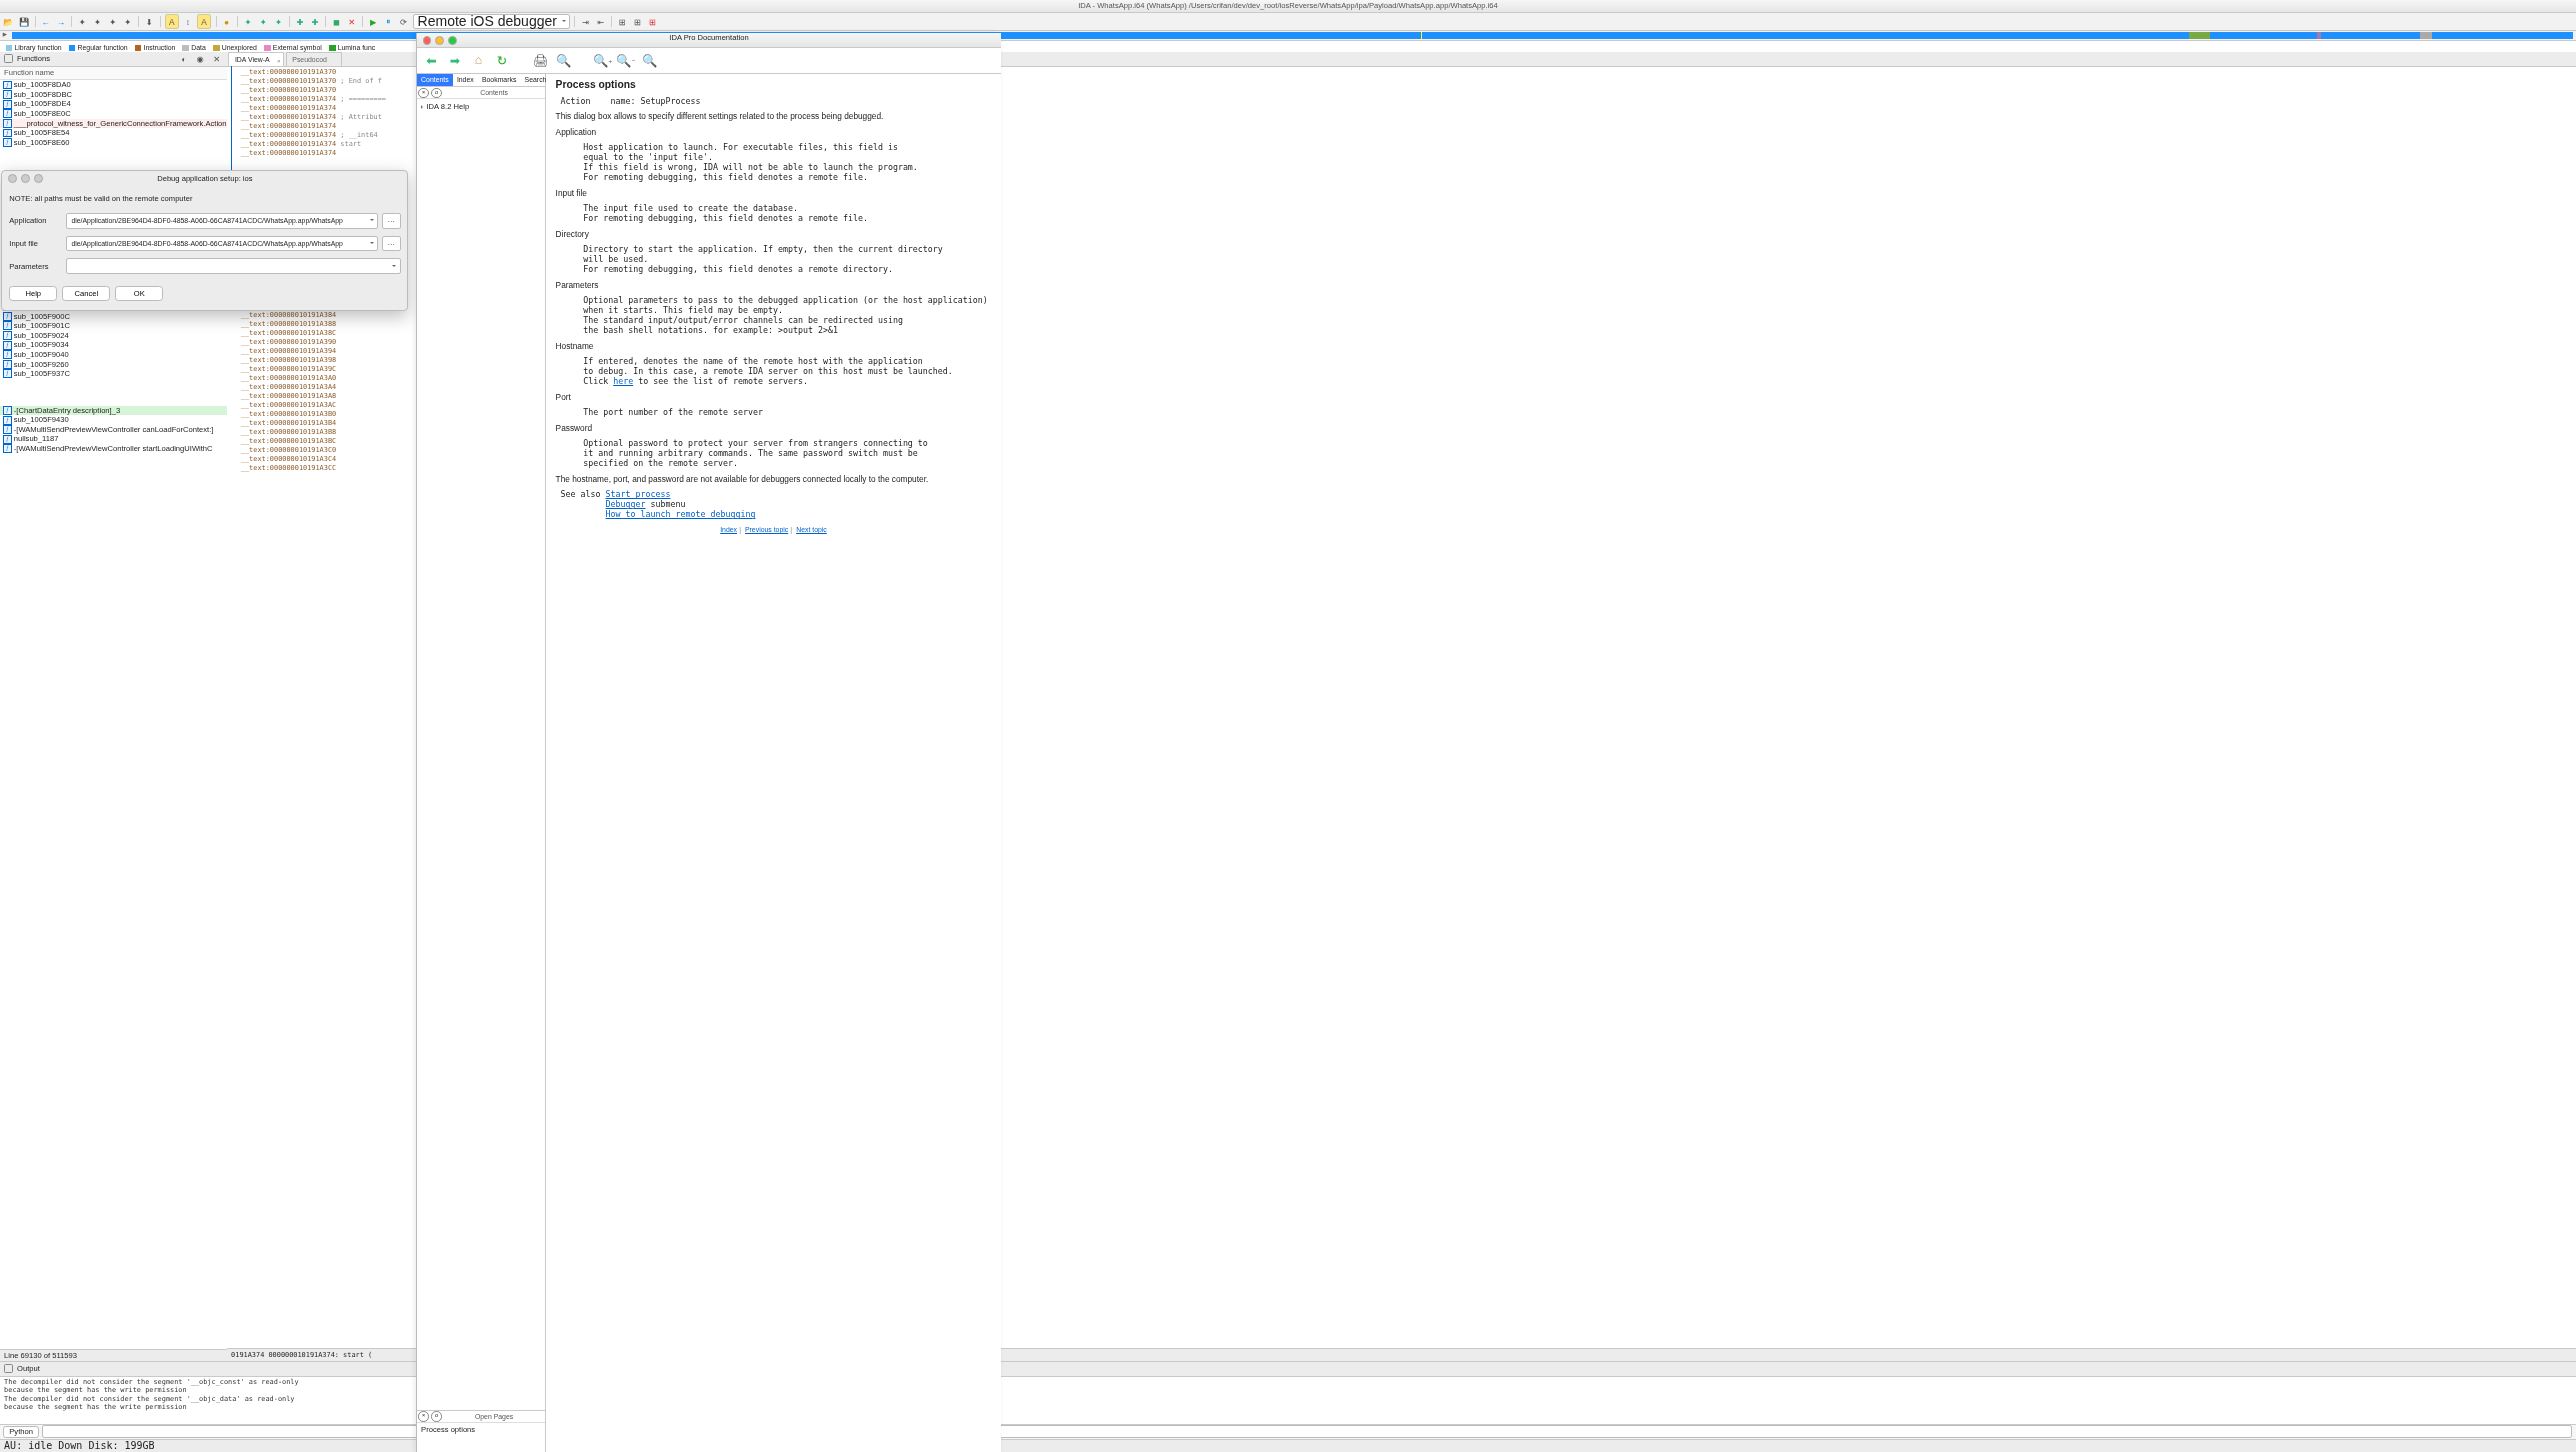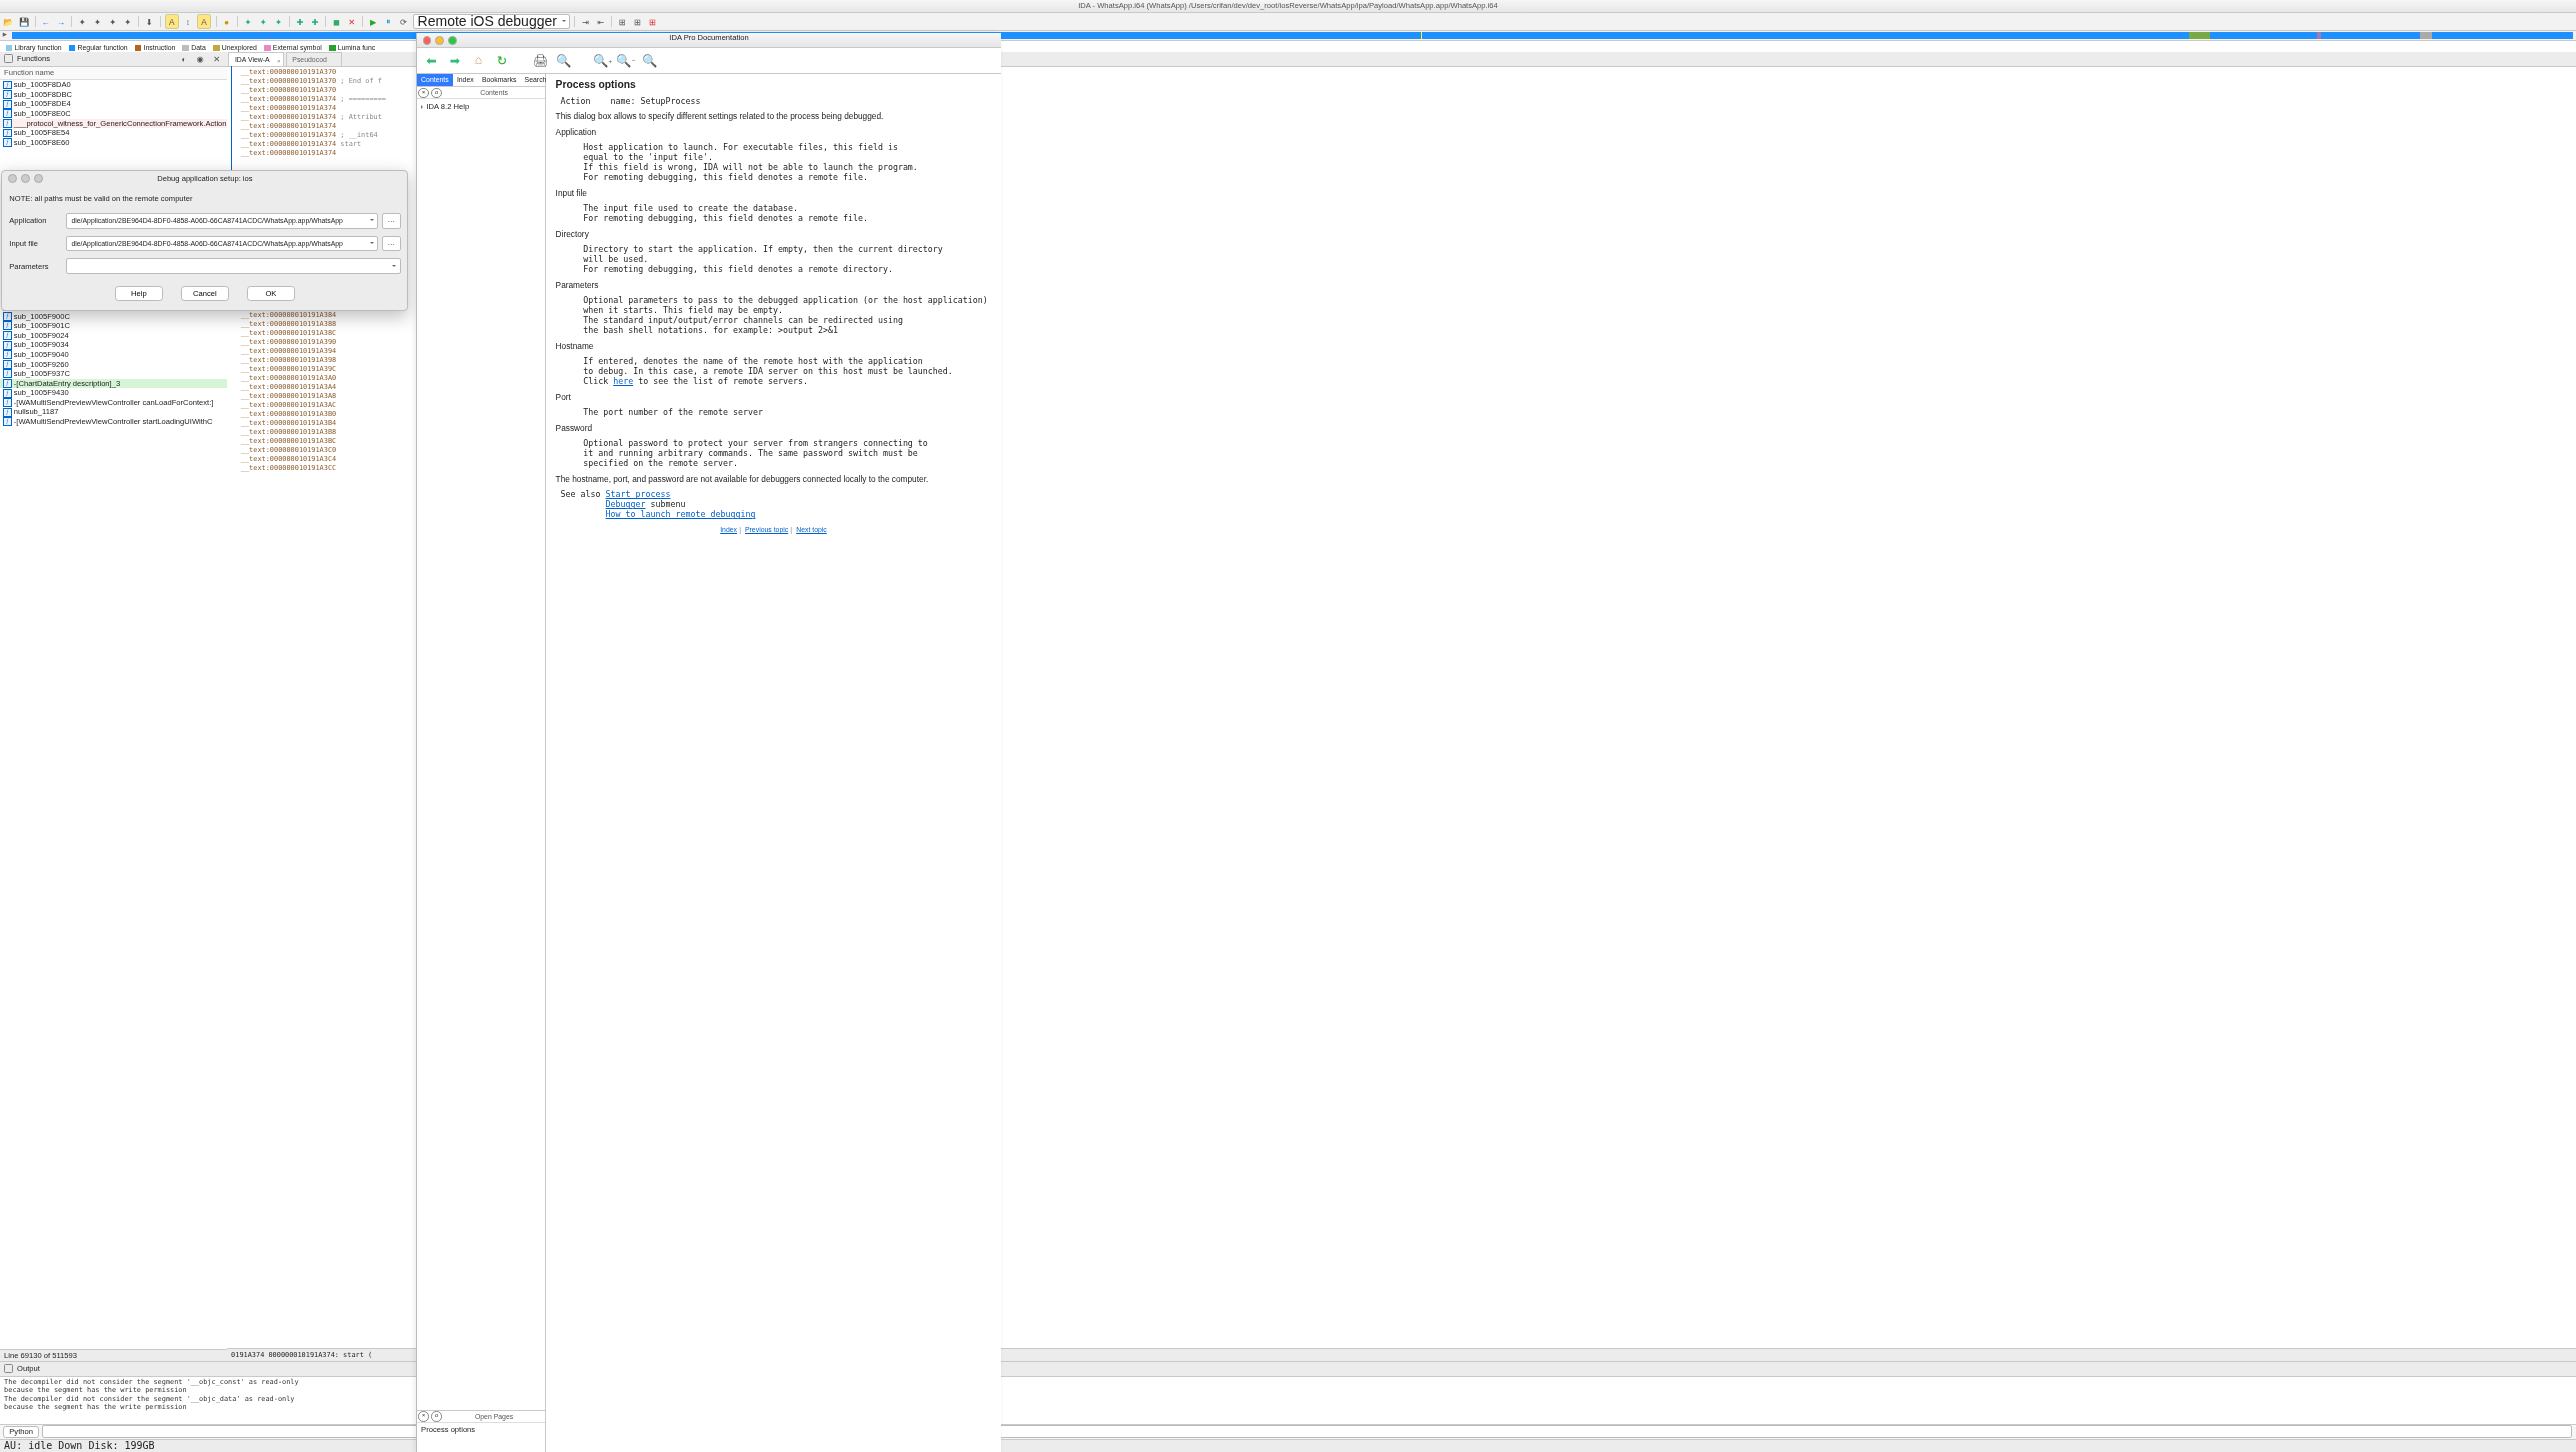--- a/index.html
+++ b/index.html
@@ -17,21 +17,21 @@
   .panes{position:absolute;top:52px;left:0;right:0;bottom:0;}
   
   .funcs{position:absolute;left:0;top:0;width:227px;bottom:90px;background:#fff;border-right:0.7px solid #c9c9c9;display:flex;flex-direction:column;}
   .paneHead{height:13.8px;background:#ececec;border-bottom:0.7px solid #c9c9c9;display:flex;align-items:center;padding:0 4.1px;gap:4.1px;}
   .paneHead .dot{width:6.9px;height:6.9px;border:0.7px solid #888;border-radius:1.4px;}
   .colhead{height:12.4px;border-bottom:0.7px solid #ddd;padding:0 4.1px;line-height:12.4px;color:#555;background:#fafafa;}
   .flist{flex:1;overflow:hidden;}
   .frow{height:9.6px;line-height:9.6px;padding-left:2.8px;white-space:nowrap;display:flex;align-items:center;gap:2.1px;}
   .ficon{width:6.9px;height:6.9px;border:0.7px solid #06c;background:#eaf4ff;color:#06c;font-size:5.5px;line-height:6.2px;text-align:center;font-style:italic;font-family:serif;}
   .sel1{background:#fee;}
-  .sel2{background:#d6f5d6;}
+  .sel2{background:#d6f5d6;margin-top:27px;}
   .status{height:12.4px;border-top:0.7px solid #c9c9c9;background:#ececec;padding:0 4.1px;line-height:12.4px;}
   
   .disasm{position:absolute;left:227px;top:0;right:0;bottom:90px;background:#fff;border-bottom:0.7px solid #c9c9c9;}
   .tabs{height:13.8px;background:#ececec;border-bottom:0.7px solid #c9c9c9;display:flex;align-items:flex-end;}
   .tab{height:13px;line-height:13px;padding:0 13.8px 0 5.5px;background:#fff;border:0.7px solid #c9c9c9;border-bottom:none;font-size:6.9px;margin-left:1.4px;position:relative;}
   .tab.inact{background:#ececec;color:#666;}
   .tab .x{position:absolute;right:2.8px;top:1.4px;font-size:6.2px;color:#888;}
   .code{font-family:Menlo,monospace;font-size:6.9px;line-height:9px;padding:1.4px 0 1.4px 13.8px;white-space:pre;overflow:hidden;}
   .code .addr{color:#8a5a2a;}
   .code .cm{color:#888;}
@@ -50,21 +50,21 @@
   .modal .mtitle{height:15px;display:flex;align-items:center;justify-content:center;position:relative;}
   .traffic{position:absolute;left:5.5px;top:3.4px;display:flex;gap:4.1px;}
   .tdot{width:6.9px;height:6.9px;border-radius:50%;background:#ccc;border:0.7px solid #aaa;}
   .modal .body{padding:5.5px 6.9px 8.3px;}
   .note{margin:2.8px 0 9.6px;}
   .mrow{display:flex;align-items:center;margin:6.9px 0;}
   .mrow label{width:57px;}
   .mrow .mcombo{flex:1;height:13.8px;border:0.7px solid #bbb;border-radius:2.1px;background:#fff;padding:0 12.4px 0 4.1px;line-height:13.8px;position:relative;font-size:6.9px;white-space:nowrap;overflow:hidden;}
   .mrow .mcombo::after{content:"";position:absolute;right:3.4px;top:5.5px;border:2.8px solid transparent;border-top-color:#666;}
   .mrow .dots{width:16.5px;height:13.8px;border:0.7px solid #bbb;border-radius:2.1px;background:#fff;margin-left:4.1px;text-align:center;line-height:12.4px;}
-  .mbtns{display:flex;justify-content:center;gap:18px;margin-top:12.4px;}
+  .mbtns{display:flex;gap:5px;margin-top:12.4px;}
   .mbtns button{width:48px;height:15px;border:0.7px solid #bbb;border-radius:3.4px;background:#fff;font-size:7.6px;}
   
   .help{position:absolute;left:416px;top:33px;width:584px;bottom:0;background:#fff;border-left:0.7px solid #bbb;display:flex;flex-direction:column;box-shadow:-1.4px 0 5.5px rgba(0,0,0,.1);}
   .help .htitle{height:13.8px;background:linear-gradient(#f6f6f6,#e6e6e6);display:flex;justify-content:center;position:relative;border-bottom:0.7px solid #c9c9c9;}
   .help .htitle .traffic{left:5.5px;top:2.8px;}
   .help .htb{height:25px;border-bottom:0.7px solid #c9c9c9;display:flex;align-items:center;padding:0 5.5px;gap:5.5px;}
   .hicon{width:18px;height:18px;display:flex;align-items:center;justify-content:center;font-size:12.4px;color:#555;}
   .help .hsplit{flex:1;display:flex;overflow:hidden;}
   .htree{width:128px;border-right:0.7px solid #c9c9c9;display:flex;flex-direction:column;}
   .htabs{height:12.4px;display:flex;border-bottom:0.7px solid #c9c9c9;font-size:6.9px;}

